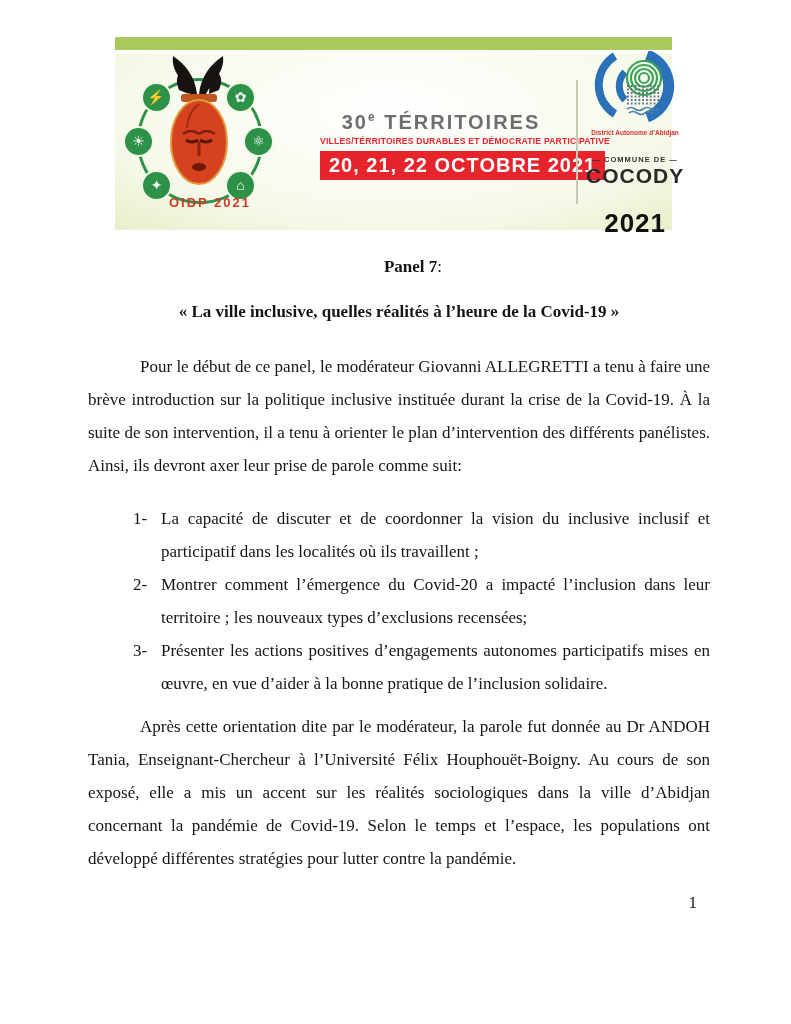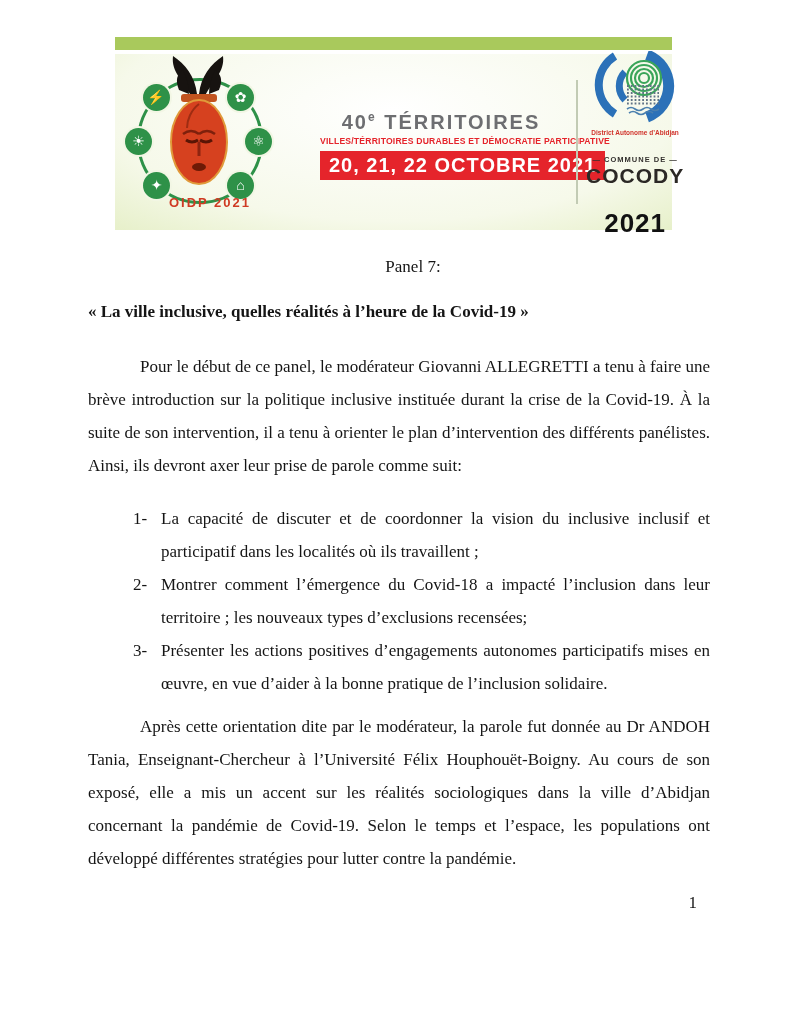--- a/index.html
+++ b/index.html
@@ -55,22 +55,22 @@
   .cocody-commune{color:#33302e;font-size:7.5px;font-weight:bold;letter-spacing:1px;margin-top:20px;}
   .cocody-name{color:#2b2825;font-size:21px;font-weight:bold;letter-spacing:1px;margin-top:1px;}
   .cocody-year{color:#111111;font-size:26px;font-weight:bold;letter-spacing:1px;line-height:24px;margin-top:24px;}
 
   
   .content{
     position:absolute;left:88px;top:250px;width:622px;
     font-size:17px;line-height:33px;text-align:justify;
   }
   .heading{text-align:center;margin:0;}
-  .heading .hb{font-weight:normal;margin-left:28px;}
-  .doc-title{text-align:left;font-weight:bold;margin:12px 0 0 0;}
+  .heading .hb{font-weight:bold;margin-left:28px;}
+  .doc-title{text-align:center;font-weight:bold;margin:12px 0 0 0;}
   .para1{margin:22px 0 0 0;text-indent:52px;}
   .num-list{margin:20px 0 0 0;padding-left:45px;}
   .li{display:flex;}
   .li-num{flex:none;width:28px;}
   .li-text{flex:1;text-align:justify;}
   .para2{margin:10px 0 0 0;text-indent:52px;}
   .page-number{position:absolute;top:893px;right:94px;font-size:17px;}
 </style>
 </head>
 <body>
@@ -107,21 +107,21 @@
           <path d="M33 90 Q39 94 45 90" stroke="#591505" stroke-width="3" fill="none"></path>
           <path d="M47 90 Q53 94 59 90" stroke="#591505" stroke-width="3" fill="none"></path>
 
           <path d="M46 92 L46 106" stroke="#8d2410" stroke-width="3"></path>
           <ellipse cx="46" cy="117" rx="7" ry="4" fill="#6e1a06"></ellipse>
         </svg>
         <div class="oidp-caption">OIDP 2021</div>
       </div>
 
       <div class="banner-center">
-        <div class="conf-line"><span>40</span><sup>e</sup> <span>TÉRRITOIRES</span></div>
+        <div class="conf-line"><span>30</span><sup>e</sup> <span>TÉRRITOIRES</span></div>
         <div class="tagline">VILLES/TÉRRITOIRES DURABLES ET DÉMOCRATIE PARTICIPATIVE</div>
         <div class="dates-box">20, 21, 22 OCTOBRE 2021</div>
       </div>
 
       <div class="banner-sep"></div>
 
       <div class="cocody-logo">
         <svg width="96" height="74" viewBox="0 0 96 72">
 
           <path d="M28 4 A 34 34 0 0 0 28 62" stroke="#2b71b8" stroke-width="8" fill="none"></path>
@@ -164,21 +164,21 @@
 
     <p class="para1">Pour le début de ce panel, le modérateur Giovanni ALLEGRETTI a tenu à faire une brève introduction sur la politique inclusive instituée durant la crise de la Covid-19. À la suite de son intervention, il a tenu à orienter le plan d’intervention des différents panélistes. Ainsi, ils devront axer leur prise de parole comme suit:</p>
 
     <div class="num-list">
       <div class="li">
         <span class="li-num">1-</span>
         <span class="li-text">La capacité de discuter et de coordonner la vision du inclusive inclusif et participatif dans les localités où ils travaillent ;</span>
       </div>
       <div class="li">
         <span class="li-num">2-</span>
-        <span class="li-text">Montrer comment l’émergence du Covid-18 a impacté l’inclusion dans leur territoire ; les nouveaux types d’exclusions recensées;</span>
+        <span class="li-text">Montrer comment l’émergence du Covid-20 a impacté l’inclusion dans leur territoire ; les nouveaux types d’exclusions recensées;</span>
       </div>
       <div class="li">
         <span class="li-num">3-</span>
         <span class="li-text">Présenter les actions positives d’engagements autonomes participatifs mises en œuvre, en vue d’aider à la bonne pratique de l’inclusion solidaire.</span>
       </div>
     </div>
 
     <p class="para2">Après cette orientation dite par le modérateur, la parole fut donnée au Dr ANDOH Tania, Enseignant-Chercheur à l’Université Félix Houphouët-Boigny. Au cours de son exposé, elle a mis un accent sur les réalités sociologiques dans la ville d’Abidjan concernant la pandémie de Covid-19. Selon le temps et l’espace, les populations ont développé différentes stratégies pour lutter contre la pandémie.</p>
 
   </div>

